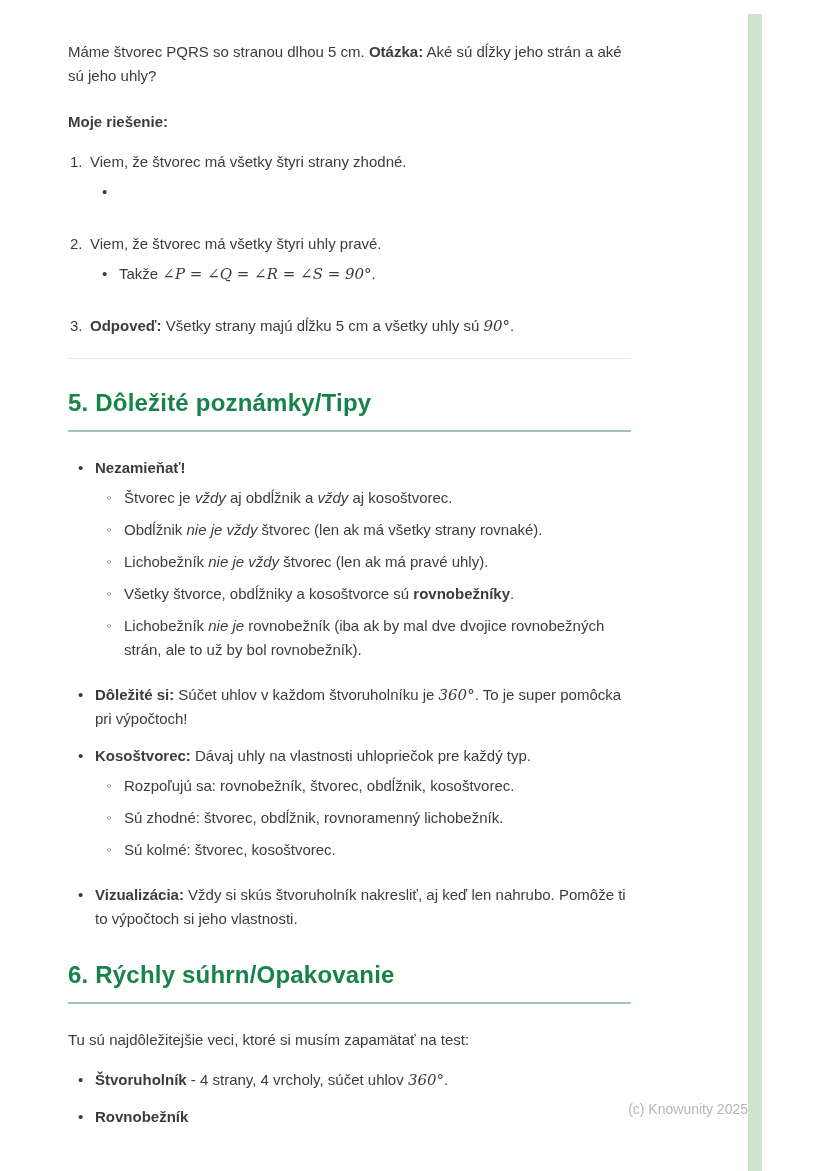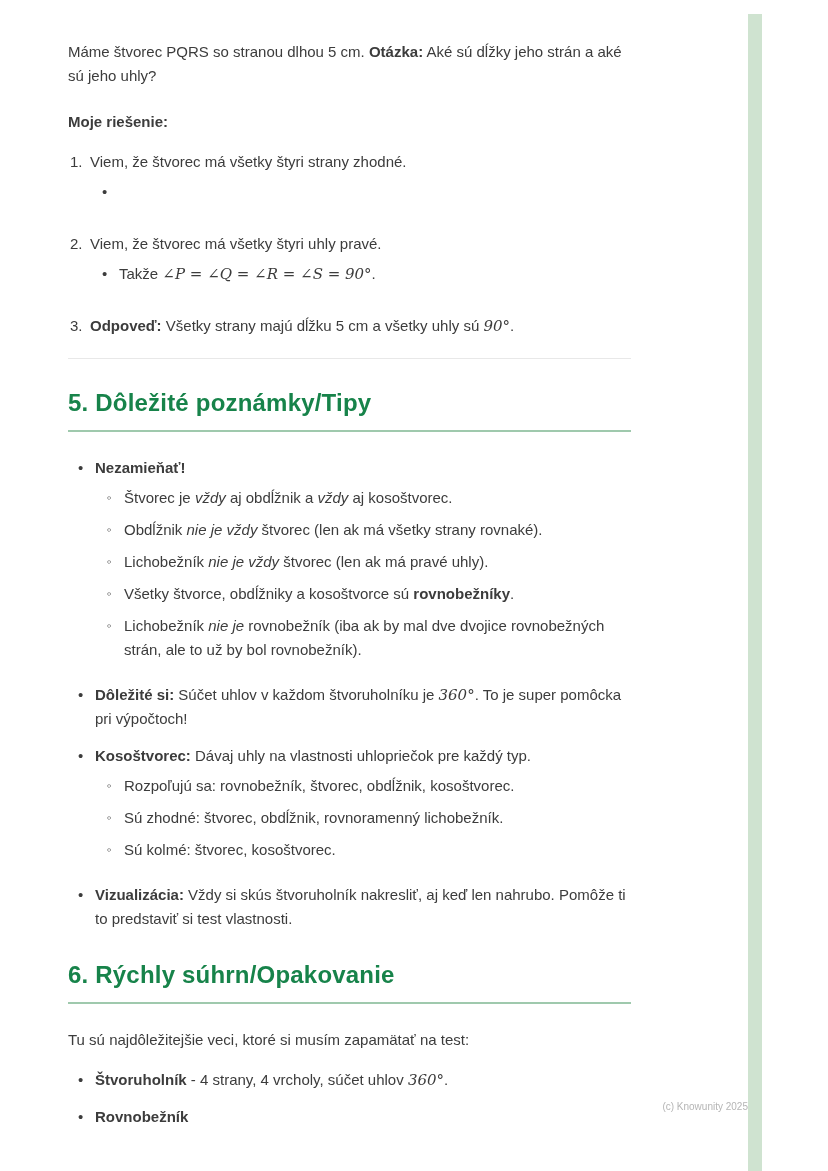--- a/index.html
+++ b/index.html
@@ -57,21 +57,21 @@
     top: 14px;
     right: 66px;
     width: 14px;
     height: calc(100% - 14px);
     background: #cfe3d0;
   }
   .watermark {
     position: absolute;
     top: 1101px;
     right: 80px;
-    font-size: 10px;
+    font-size: 14px;
     color: #b5b5b5;
   }
 </style>
 </head>
 <body>
 
 <div class="page">
   <div class="content">
 
     <p class="para"><span>Máme štvorec PQRS so stranou dlhou 5 cm. </span><span class="seg-b">Otázka:</span><span> Aké sú dĺžky jeho strán a aké sú jeho uhly?</span></p>
@@ -169,21 +169,21 @@
               <span class="marker circle-marker">◦</span>
               <div class="li-text"><span>Sú kolmé: štvorec, kosoštvorec.</span></div>
             </li>
           </ul>
         </div>
       </li>
 
       <li class="row">
         <span class="marker disc-marker">•</span>
         <div class="li-body">
-          <div class="li-text"><span class="seg-b">Vizualizácia:</span><span> Vždy si skús štvoruholník nakresliť, aj keď len nahrubo. Pomôže ti to predstaviť si test vlastnosti.</span></div>
+          <div class="li-text"><span class="seg-b">Vizualizácia:</span><span> Vždy si skús štvoruholník nakresliť, aj keď len nahrubo. Pomôže ti to výpočtoch si jeho vlastnosti.</span></div>
         </div>
       </li>
     </ul>
 
     <h2 class="heading">6. Rýchly súhrn/Opakovanie</h2>
     <div class="heading-rule"></div>
 
     <p class="para summary-intro">Tu sú najdôležitejšie veci, ktoré si musím zapamätať na test:</p>
 
     <ul class="bullet-list">

